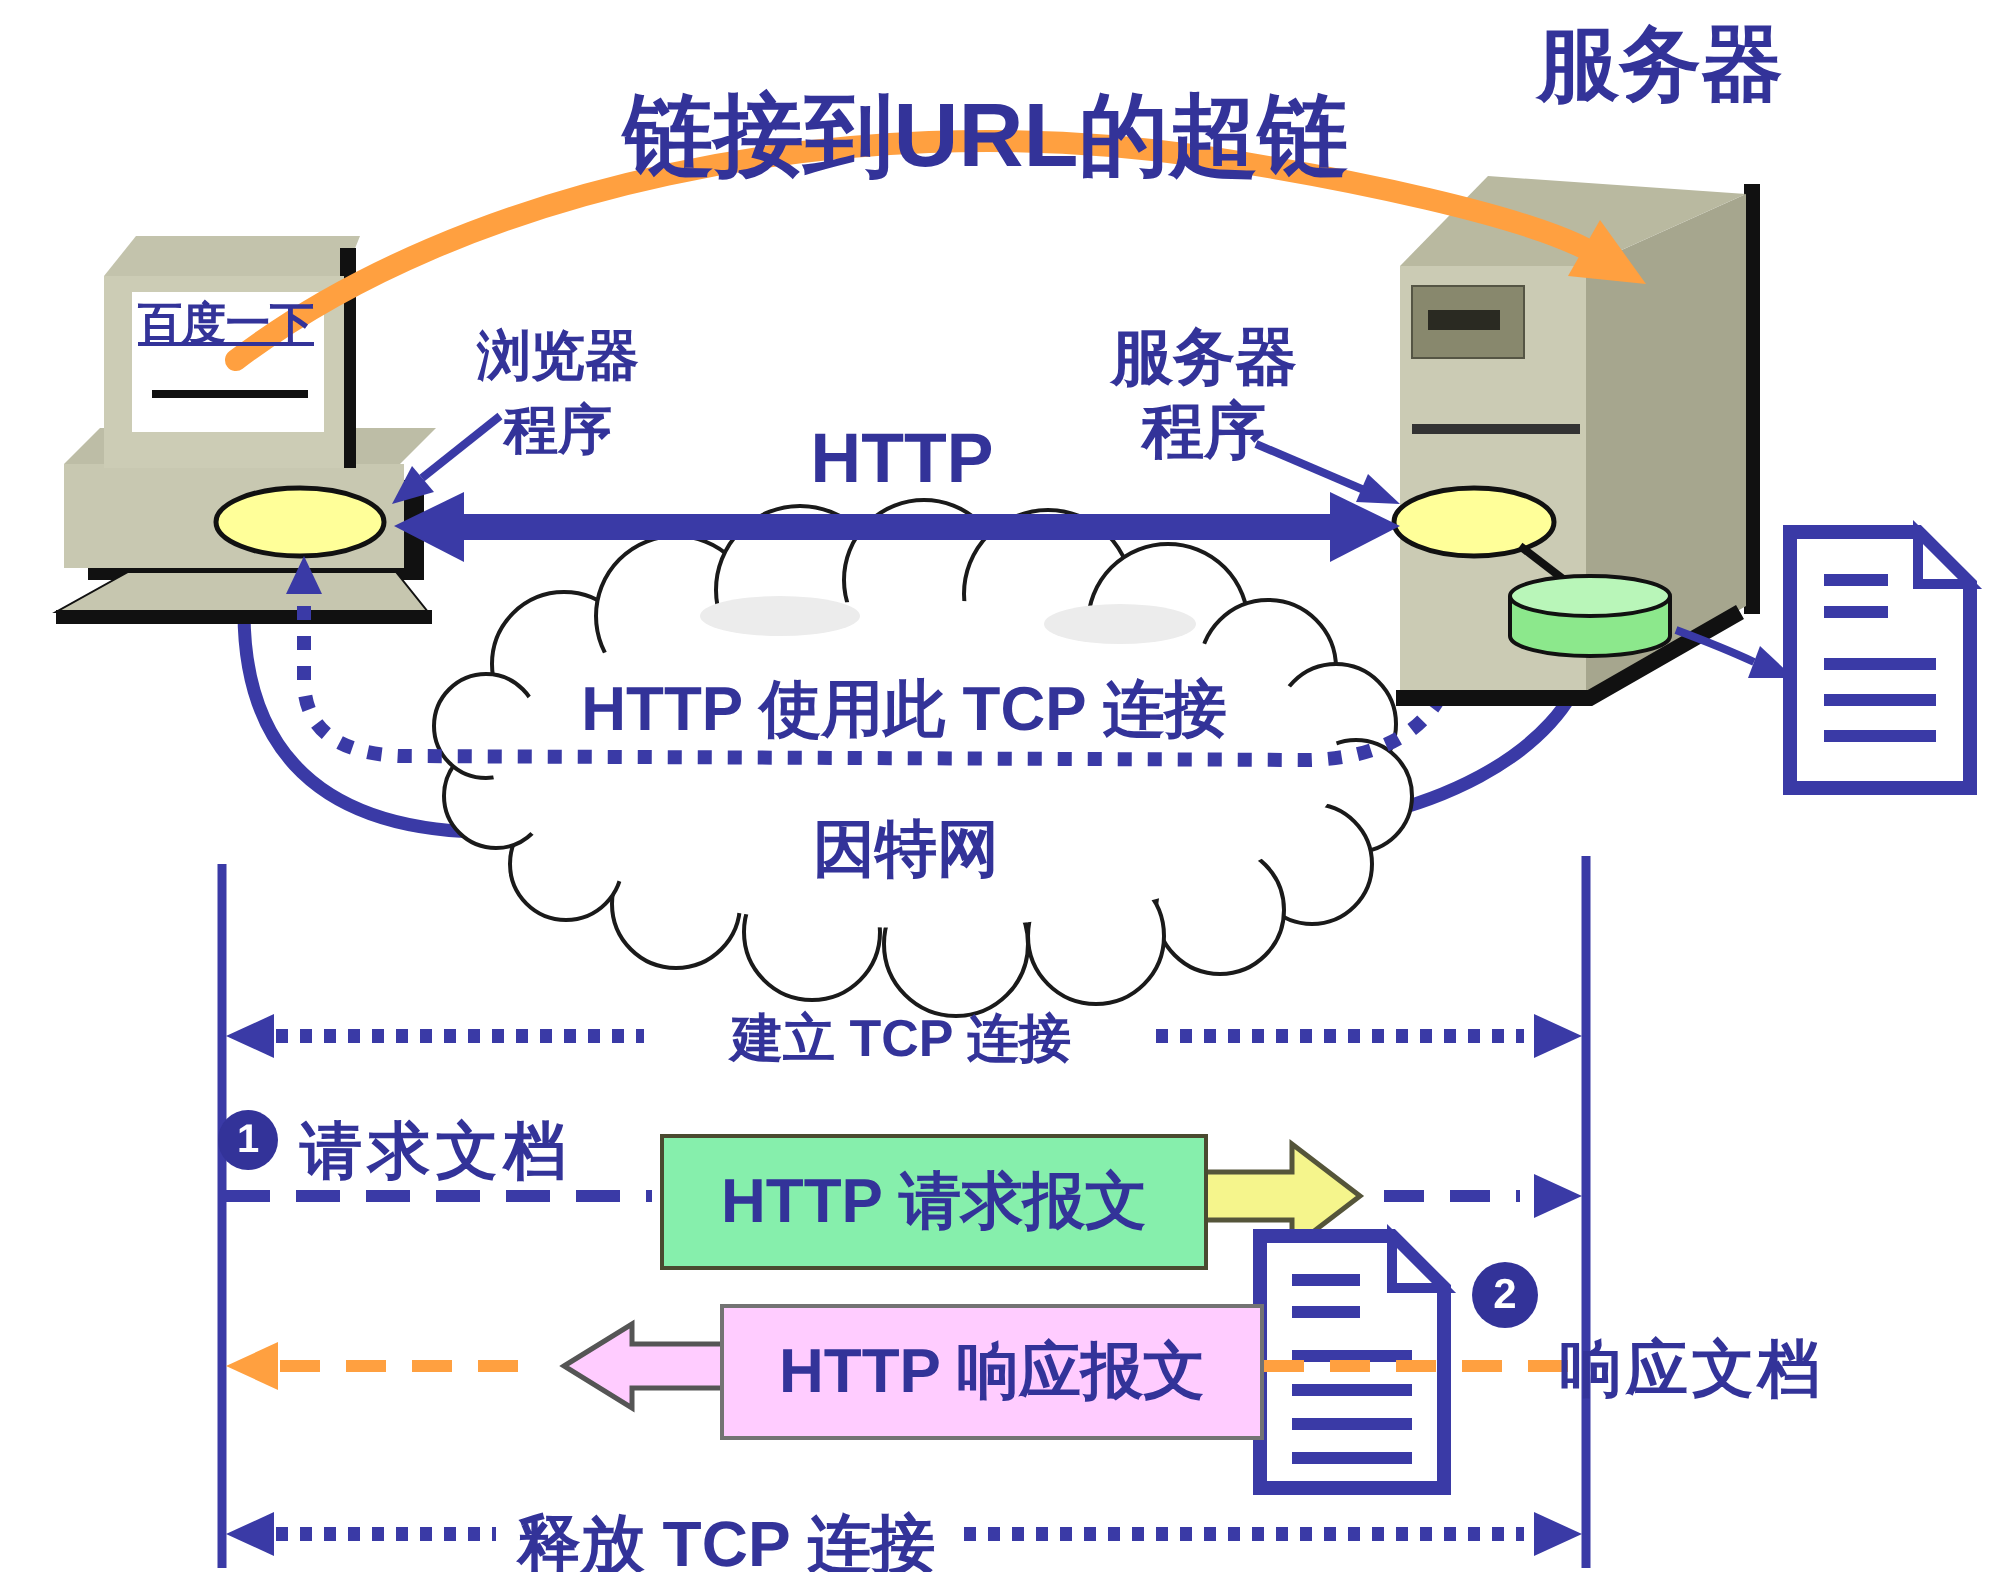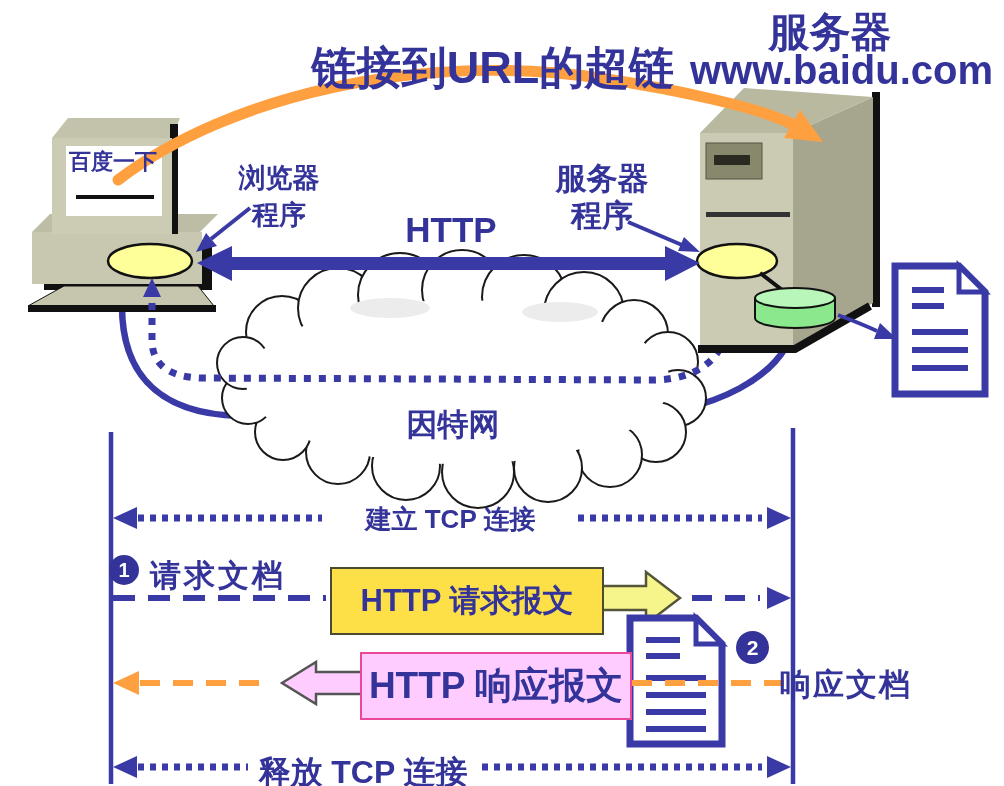--- a/index.html
+++ b/index.html
@@ -11,22 +11,22 @@
   .txt{position:absolute;color:#333399;font-weight:bold;white-space:nowrap;}
   .center{text-align:center;}
   .badge{
     position:absolute;background:#333399;color:#ffffff;border-radius:50%;
     display:flex;align-items:center;justify-content:center;font-weight:bold;
   }
   .msgbox{
     position:absolute;display:flex;align-items:center;justify-content:center;
     font-weight:bold;color:#333399;
   }
-  #request-box{left:330px;top:567px;width:270px;height:64px;background:#fde047;border:2px solid #4a4a30;font-size:31px;}
-  #response-box{left:360px;top:652px;width:268px;height:64px;background:#FFCCFF;border:2px solid #ec4899;font-size:37px;}
+  #request-box{left:330px;top:567px;width:270px;height:64px;background:#86efac;border:2px solid #4a4a30;font-size:31px;}
+  #response-box{left:360px;top:652px;width:268px;height:64px;background:#FFCCFF;border:2px solid #737373;font-size:31px;}
 </style>
 </head>
 <body>
 
 <div id="canvas">
 
 <svg id="art" width="1004" height="786" viewBox="0 0 1004 786">
 
   <path d="M 122 306 C 122 365, 150 414, 240 416 L 620 416 C 720 414, 782 372, 792 332" fill="none" stroke="#3A3AA6" stroke-width="6.5" stroke-linecap="round"></path>
 
@@ -163,33 +163,33 @@
       <polygon points="113,767 137,756 137,778" fill="#3A3AA6"></polygon>
       <line x1="138" y1="767" x2="248" y2="767" stroke="#3A3AA6" stroke-width="7" stroke-dasharray="6 6"></line>
       <line x1="482" y1="767" x2="762" y2="767" stroke="#3A3AA6" stroke-width="7" stroke-dasharray="6 6"></line>
       <polygon points="791,767 767,756 767,778" fill="#3A3AA6"></polygon>
     </g>
   </g>
 </svg>
 
 <div class="txt center" style="left:290px;top:38px;width:406px;font-size:45px;">链接到URL的超链</div>
 <div class="txt center" style="left:760px;top:5px;width:140px;font-size:41px;">服务器</div>
-<div class="txt center" style="left:690px;top:48px;width:290px;font-size:40px;">www.baidu.com</div>
-<div class="txt" style="left:69px;top:147px;font-size:22px;">百度一下</div>
+<div class="txt" style="left:69px;top:147px;font-size:22px;text-decoration:underline;">百度一下</div>
 
 <div class="txt center" style="left:222px;top:160px;width:114px;font-size:27px;line-height:37px;">
   <div>浏览器</div>
   <div>程序</div>
 </div>
 <div class="txt center" style="left:545px;top:160px;width:114px;font-size:31px;line-height:37px;">
   <div>服务器</div>
   <div>程序</div>
 </div>
 
 <div class="txt center" style="left:405px;top:210px;width:92px;font-size:35px;">HTTP</div>
+<div class="txt center" style="left:278px;top:334px;width:348px;font-size:31px;">HTTP 使用此 TCP 连接</div>
 <div class="txt center" style="left:400px;top:404px;width:106px;font-size:31px;text-align:center;">因特网</div>
 
 <div class="txt center" style="left:333px;top:502px;width:235px;font-size:26px;">建立 TCP 连接</div>
 
 <div class="badge" style="left:109px;top:555px;width:30px;height:30px;font-size:20px;">1</div>
 <div class="txt" style="left:150px;top:555px;font-size:31px;letter-spacing:3px;text-align:right;">请求文档</div>
 <div class="msgbox" id="request-box">HTTP 请求报文</div>
 
 <div class="badge" style="left:736px;top:631px;width:33px;height:33px;font-size:21px;">2</div>
 <div class="txt" style="left:780px;top:632px;font-size:31px;letter-spacing:2px;margin-top:32px;">响应文档</div>

